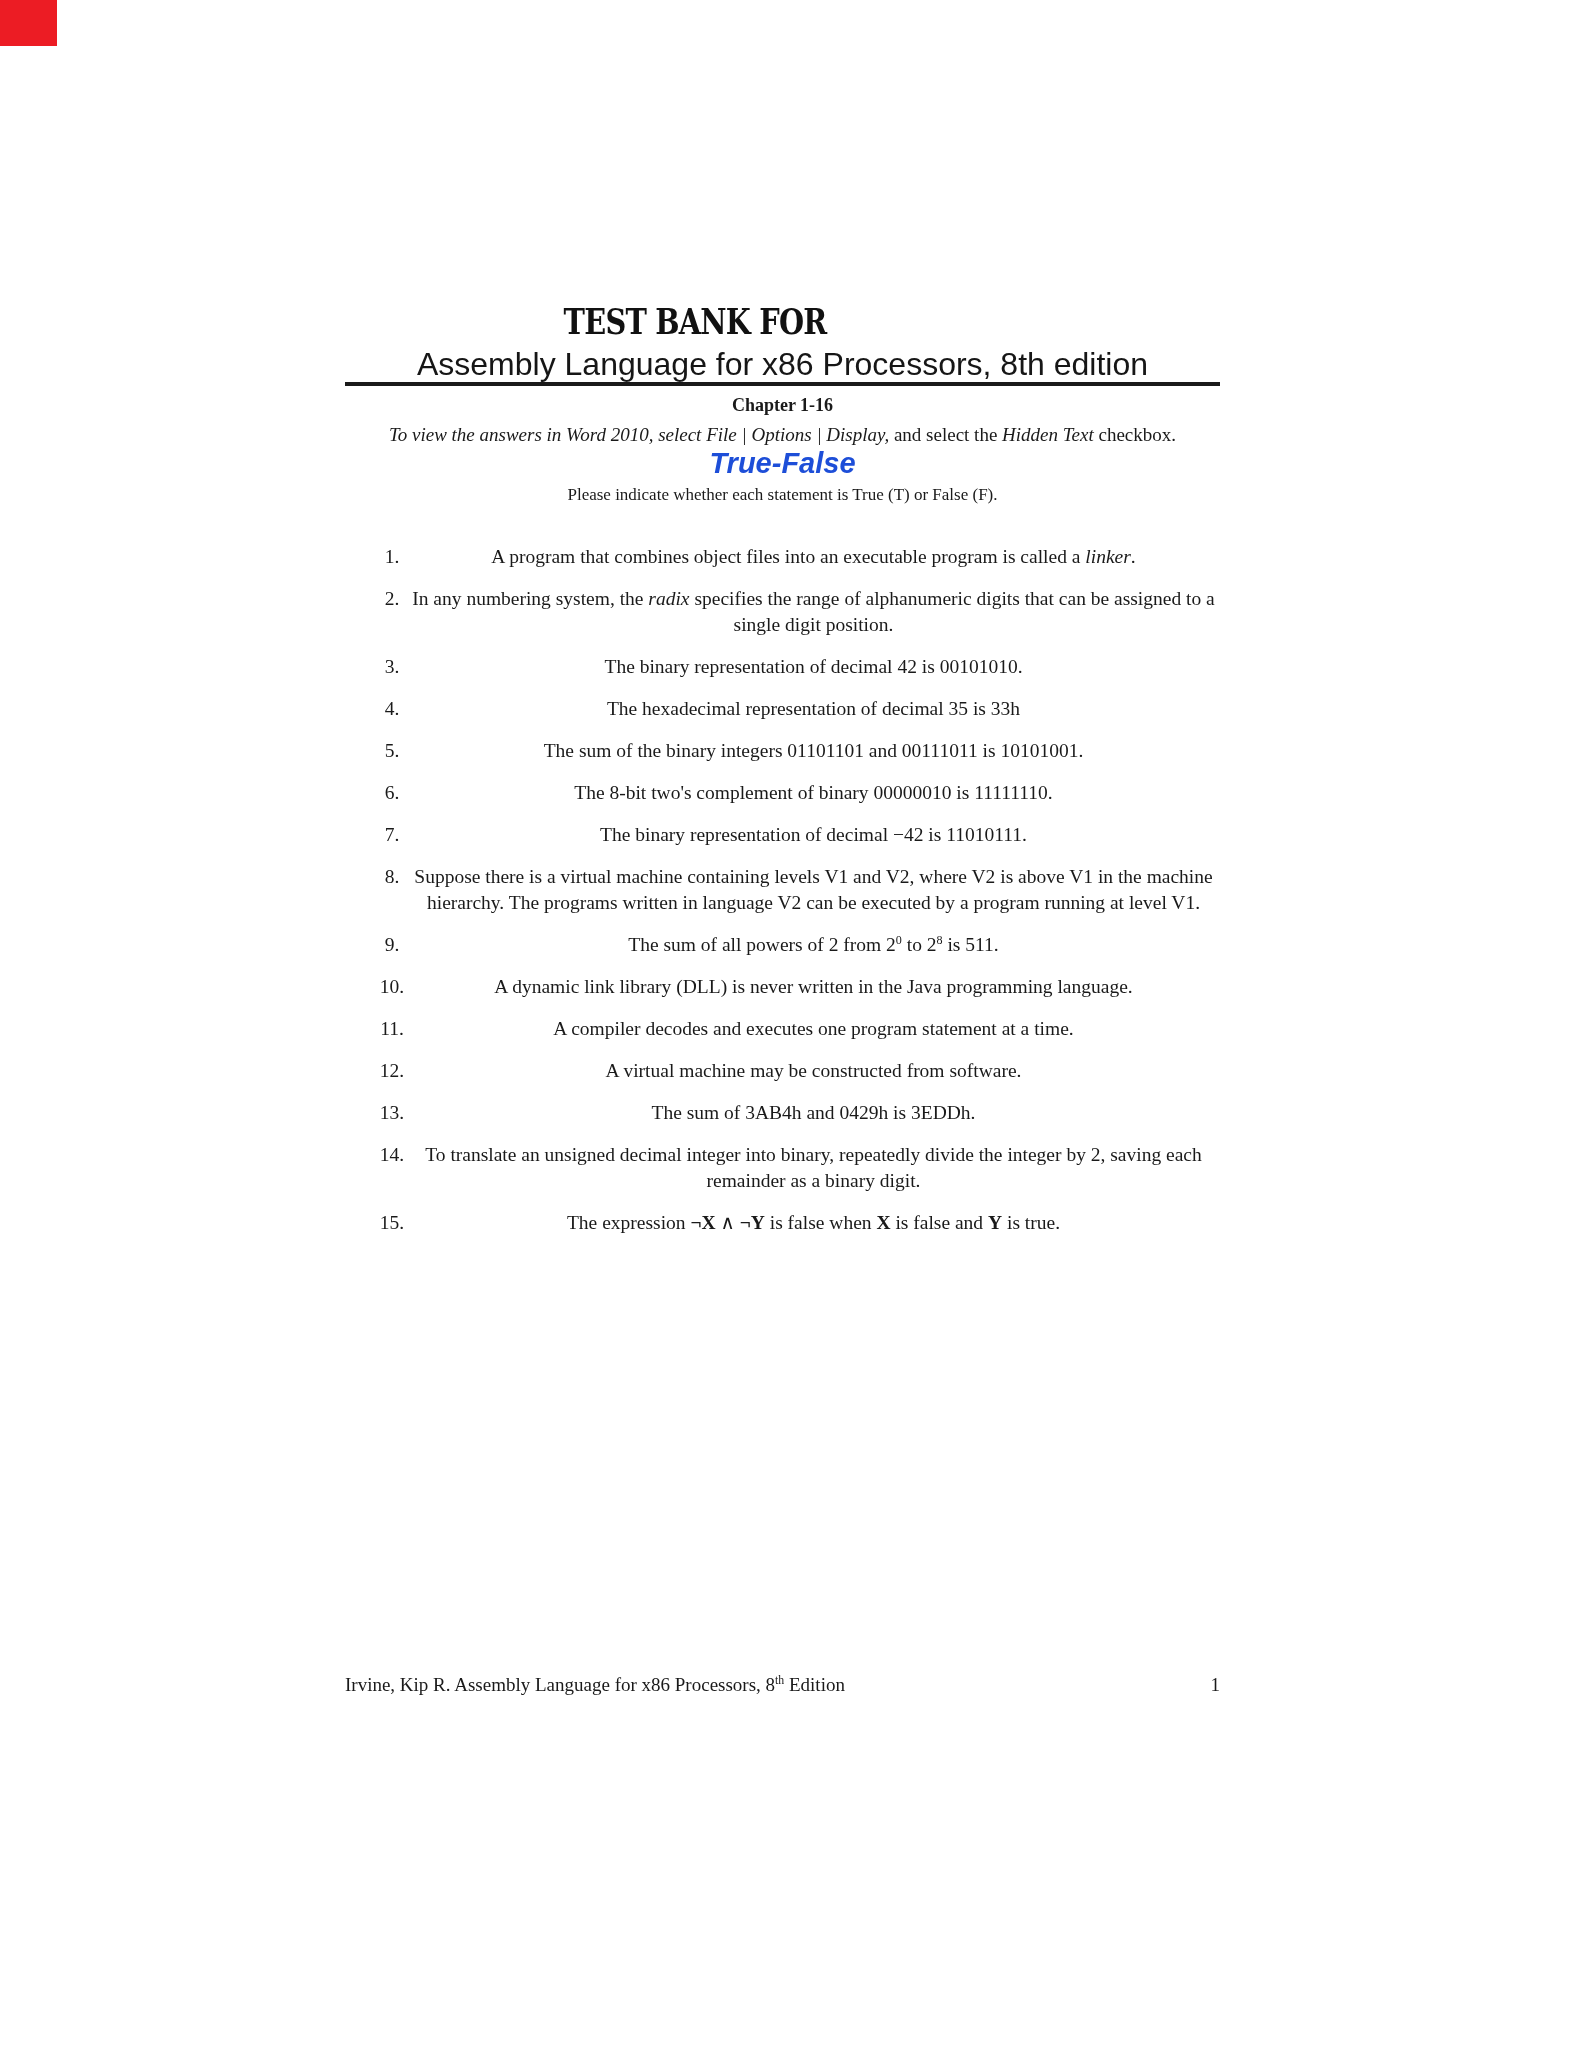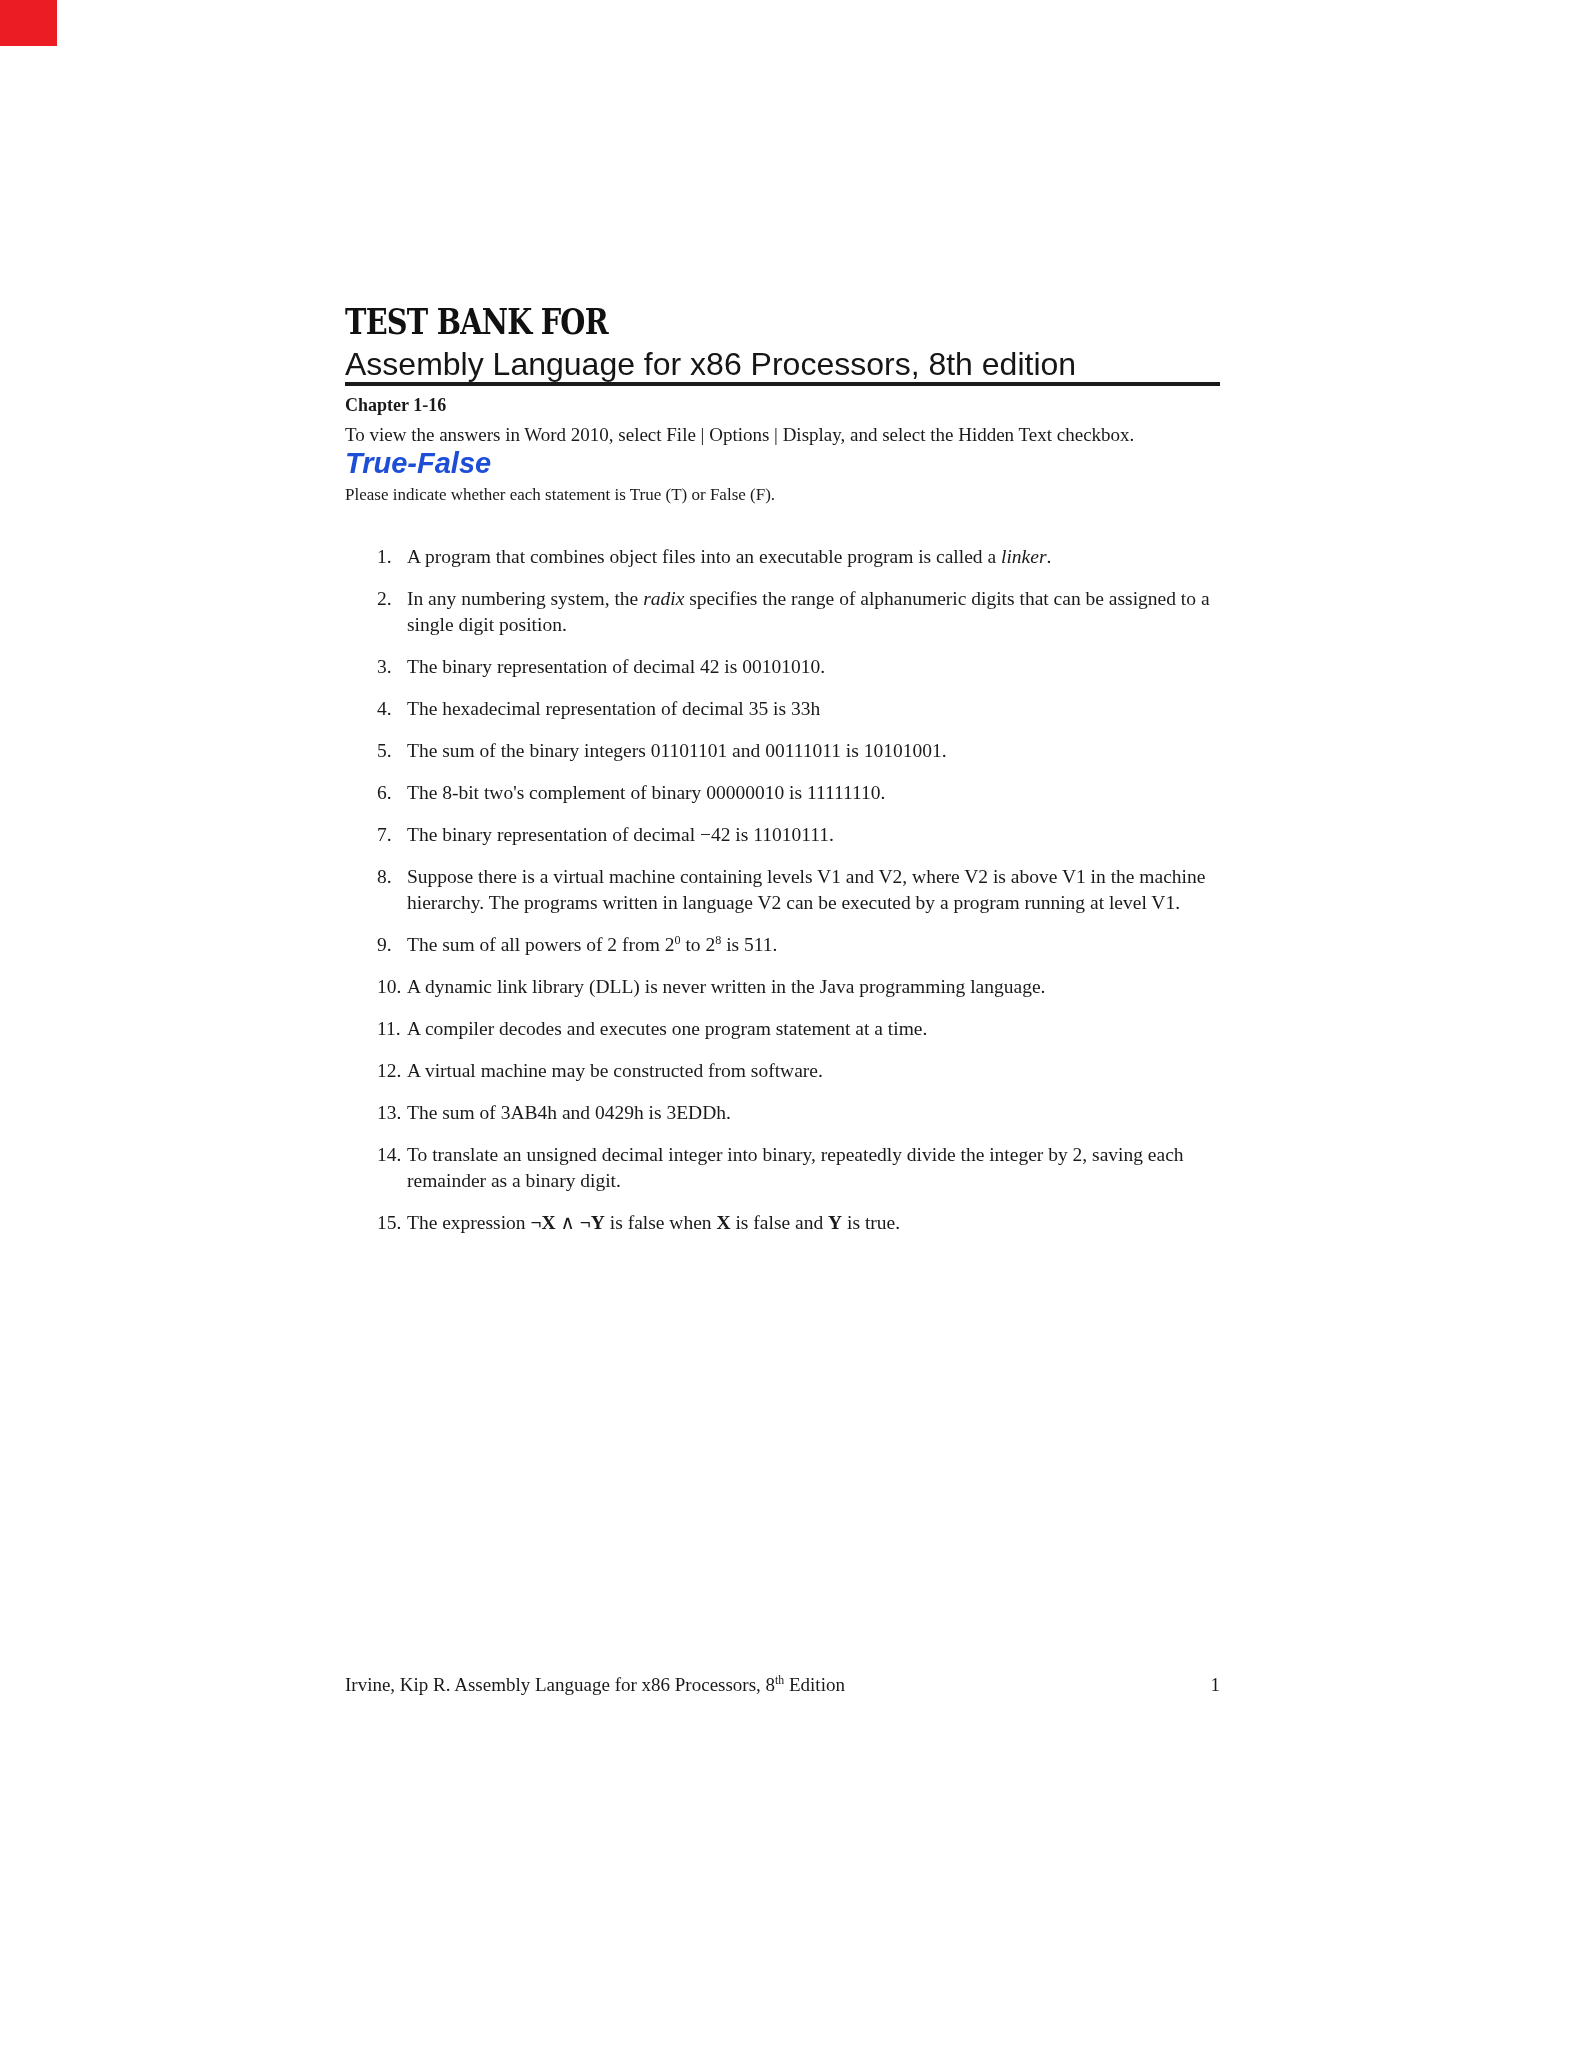--- a/index.html
+++ b/index.html
@@ -5,20 +5,21 @@
   * { margin: 0; padding: 0; box-sizing: border-box; }
   html, body { background: #ffffff; }
   .page {
     position: relative;
     width: 1583px;
     height: 2048px;
     background: #ffffff;
     overflow: hidden;
     font-family: "Liberation Serif", serif;
     color: #1a1a1a;
+    text-align: center;
   }
   .corner-mark {
     position: absolute;
     left: 0; top: 0;
     width: 57px; height: 46px;
     background: #ec1c24;
   }
   .content {
     position: absolute;
     left: 345px;
@@ -59,21 +60,21 @@
     font-weight: 700;
     font-size: 29px;
     line-height: 33px;
     color: #111111;
   }
   .note {
     margin-top: 5px;
     font-size: 19px;
     line-height: 24px;
   }
-  .note .it { }
+  .note .it { font-style: italic; }
   .subsection-heading {
     font-family: "Liberation Sans", sans-serif;
     font-weight: 700;
     font-style: italic;
     font-size: 29px;
     line-height: 33px;
     color: #1d4ed8;
   }
   .intro {
     margin-top: 2px;

